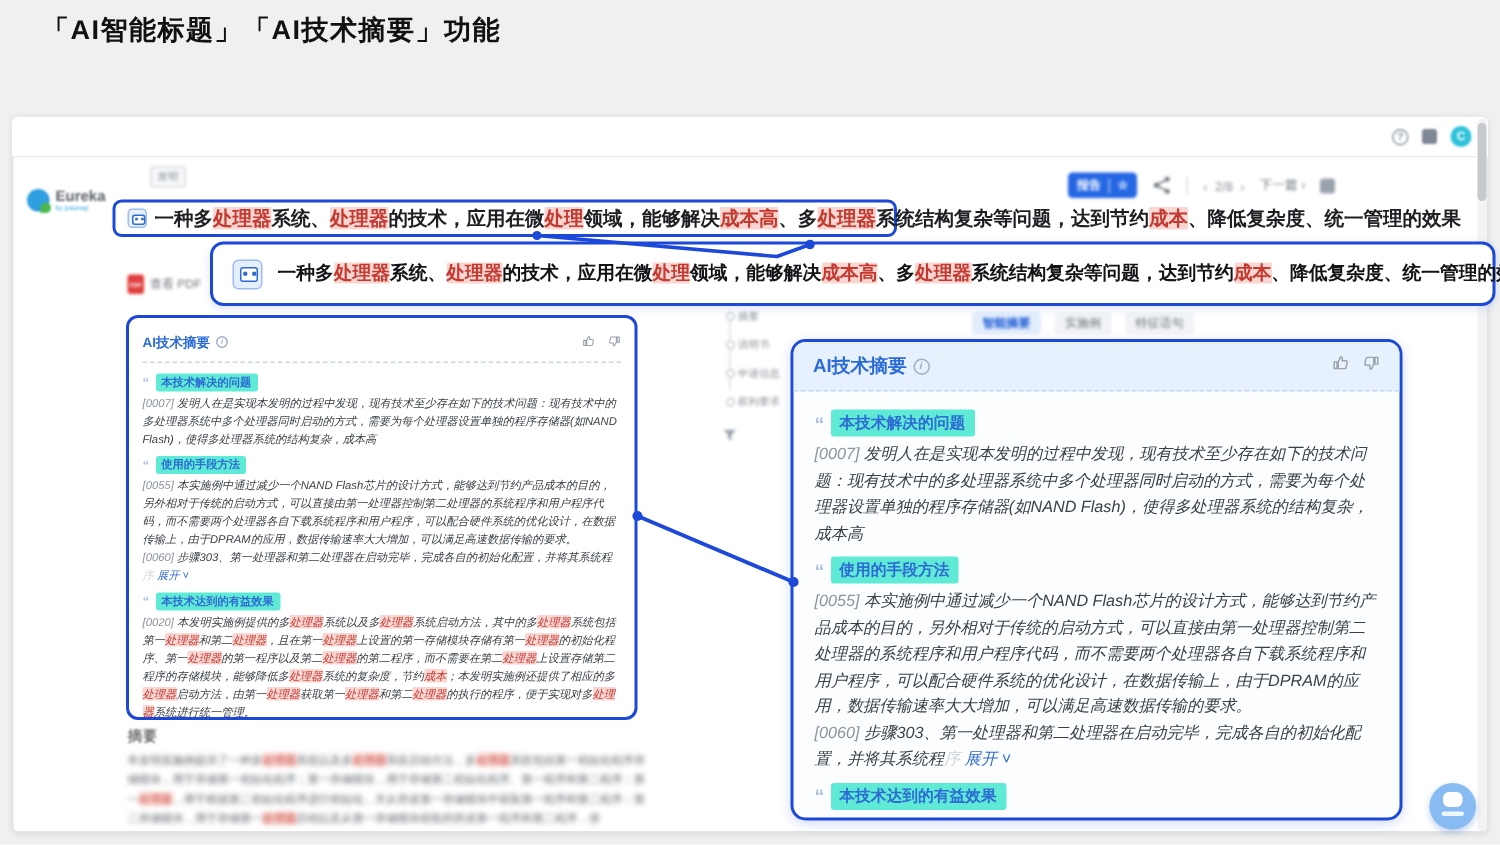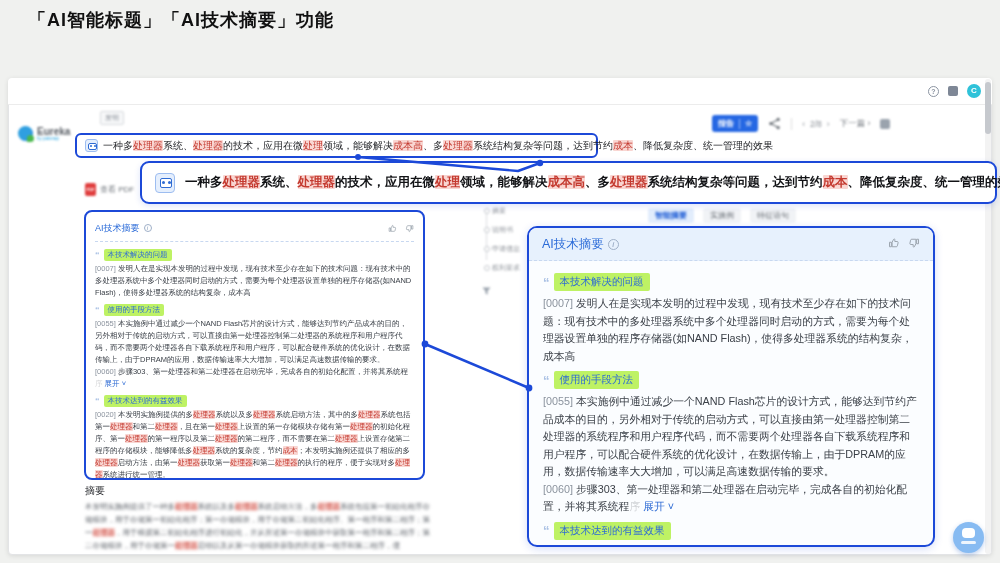--- a/index.html
+++ b/index.html
@@ -39,60 +39,60 @@
 
   
   .pat-tag { position:absolute; left:100px; top:111px; font-size:7px; color:#8a9099; border:1px solid #d7dade; border-radius:2px; padding:1px 4px; filter:blur(1px); background:#f7f8f9; }
   .pat-title { position:absolute; left:130px; top:106px; font-size:15px; font-weight:800; color:#17181a; letter-spacing:.5px; }
 
   
   .hl { background:#f9d6d2; color:#c43a30; border-radius:1px; }
 
   
   .callout-s { position:absolute; left:75px; top:133px; width:523px; height:25px; background:#fff; border:2px solid #1c49d8; border-radius:6px; display:flex; align-items:center; gap:5px; padding:0 8px; z-index:4; }
-  .callout-s .txt { font-size:10px; font-weight:400; color:#1d1f23; white-space:nowrap; }
+  .callout-s .txt { font-size:13px; font-weight:700; color:#1d1f23; white-space:nowrap; }
   .callout-l { position:absolute; left:140px; top:161px; width:857px; height:43px; background:#fff; border:2.5px solid #1c49d8; border-radius:9px; display:flex; align-items:center; gap:10px; padding:0 13px; z-index:4; box-shadow:0 2px 6px rgba(28,73,216,.15); }
   .callout-l .txt { font-size:12.5px; font-weight:800; color:#121316; white-space:nowrap; letter-spacing:0; }
   .ai-ico { flex:0 0 auto; border-radius:3px; background:#e5effd; border:1px solid #9dbdf0; position:relative; }
   .ai-ico.sm { width:13px; height:13px; } .ai-ico.lg { width:20px; height:20px; border-radius:4px; }
   .ai-ico::before { content:""; position:absolute; left:20%; top:26%; width:60%; height:46%; border:1.3px solid #2e6bd4; border-radius:2px; background:#fff; }
   .ai-ico::after { content:""; position:absolute; left:36%; top:42%; width:2px; height:2px; background:#2e6bd4; border-radius:50%; box-shadow:4px 0 0 #2e6bd4; }
   .ai-ico.lg::after { left:33%; top:44%; width:3px; height:3px; box-shadow:6px 0 0 #2e6bd4; }
 
   
   .pdf-row { position:absolute; left:85px; top:183px; display:flex; align-items:center; gap:4px; filter:blur(1px); }
   .pdf-ico { width:11px; height:13px; background:#e03e3e; border-radius:2px; color:#fff; font-size:4px; font-weight:700; text-align:center; line-height:13px; }
   .pdf-label { font-size:8px; color:#6d737a; }
 
   
   .panel { border:2px solid #1c49d8; background:#fff; z-index:3; overflow:hidden; }
   .panel-left  { position:absolute; left:84px; top:210px; width:341px; height:270px; border-radius:8px; padding:5px 9px; }
   .panel-right { position:absolute; left:527px; top:226px; width:408px; height:321px; border-radius:10px; background:#fbfdff; box-shadow:0 2px 8px rgba(28,73,216,.18); }
   .p-head { display:flex; align-items:center; gap:4px; border-bottom:1px dashed #c8d8f0; }
   .panel-left  .p-head { padding:2px 0 4px; }
   .panel-right .p-head { padding:7px 13px 7px; background:#e7f1fd; }
-  .p-title { font-weight:400; color:#2b6bd8;text-align:center; }
+  .p-title { font-weight:700; color:#2b6bd8;text-align:center; }
   .panel-left .p-title { font-size:9px; } .panel-right .p-title { font-size:12.5px; }
   .info-i { display:inline-block; border:1px solid #9fb0c8; color:#9fb0c8; border-radius:50%; text-align:center; font-style:italic; font-weight:700; }
   .panel-left  .info-i { width:8px; height:8px; font-size:5px; line-height:6px; }
   .panel-right .info-i { width:11px; height:11px; font-size:7px; line-height:9px; }
   .thumbs { margin-left:auto; display:flex; gap:8px; }
   .thumb svg { fill:none; stroke:#9aa3ad; stroke-width:1.3; }
   .p-body { }
   .panel-left .p-body { padding-top:4px; }
   .panel-right .p-body { padding:6px 14px 8px; }
   .sum-sec { margin-bottom:5px; }
   .sec-head { display:flex; align-items:center; gap:4px; }
   .panel-left  .sec-head { margin:3px 0 2px; } .panel-right .sec-head { margin:6px 0 4px; }
   .quote { color:#a9c0e4; font-weight:800; }
   .panel-left .quote { font-size:9px; } .panel-right .quote { font-size:13px; }
-  .sec-tag { background:#bef264; color:#2e6bd4; font-weight:400; border-radius:2px; }
+  .sec-tag { background:#5eead4; color:#2e6bd4; font-weight:700; border-radius:2px; }
   .panel-left  .sec-tag { font-size:7.5px; padding:1px 4px; }
   .panel-right .sec-tag { font-size:10.5px; padding:2px 6px; }
-  .sum-para { color:#3b4048; }
+  .sum-para { color:#3b4048;font-style:italic; }
   .panel-left  .sum-para { font-size:7.5px; line-height:12px; }
   .panel-right .sum-para { font-size:10.8px; line-height:17.5px; }
   .pref { color:#8b939e; }
   .fade { opacity:.22; }
   .expand { color:#2e6bd4; cursor:pointer; white-space:nowrap; }
 
   
   .abs-title { position:absolute; left:85px; top:484px; font-size:10px; font-weight:400; color:#24262a; filter:blur(.7px); }
   .abs-body { position:absolute; left:85px; top:500px; width:345px; font-size:7.5px; line-height:13px; color:#5a5f66; filter:blur(1.7px); }
 

